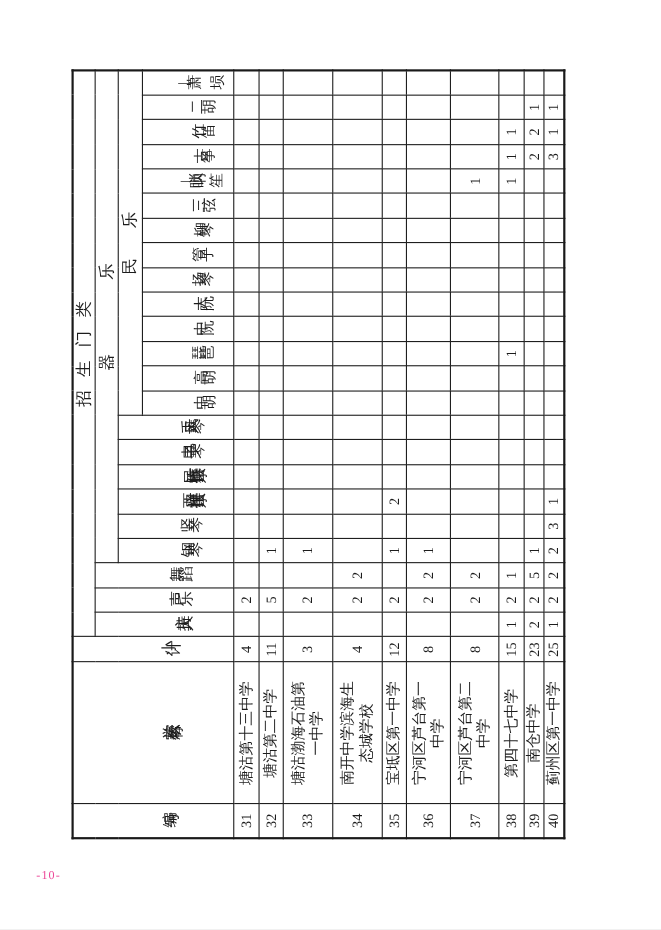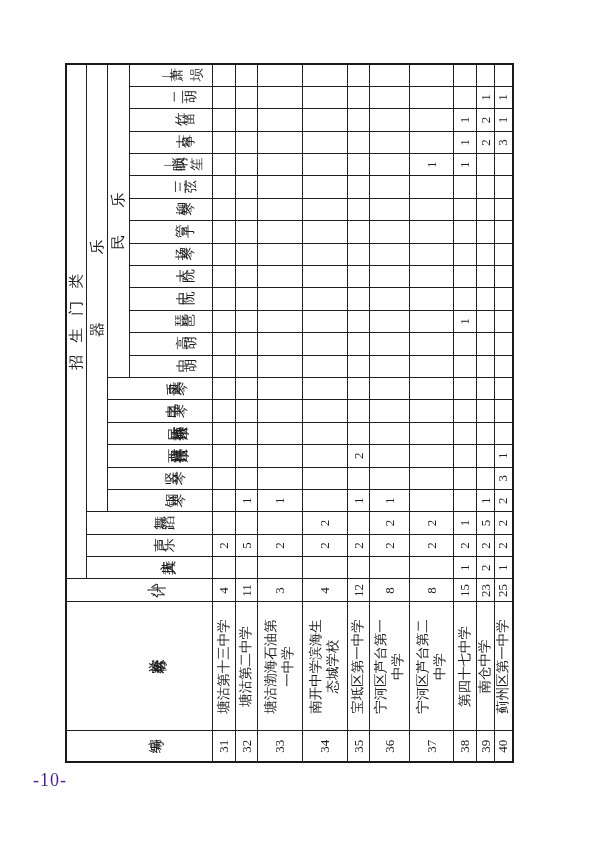--- a/index.html
+++ b/index.html
@@ -38,22 +38,22 @@
   .vs-l{letter-spacing:0.55em;}
   .vs-m{letter-spacing:0.3em;}
   .vs-s{letter-spacing:0.12em;}
   .colhead{font-size:14px;}
   .inst{font-size:13.5px;}
   .val{font-size:13px;}
   .id-cell{font-size:13px;}
   .school-cell{font-size:13.5px;white-space:pre-line;line-height:1.25;}
   .subtotal-cell{font-size:13px;}
   .pageno{
-    position:absolute;left:33px;top:770px;
-    font-size:18px;letter-spacing:1px;color:#4c1d95;
+    position:absolute;left:33px;top:790px;
+    font-size:11px;letter-spacing:1px;color:#ec4899;
   }
 </style>
 </head>
 <body>
 
 <div class="page">
   <div class="rot">
     <table class="grid">
       <colgroup>
         <col style="width:31px">

